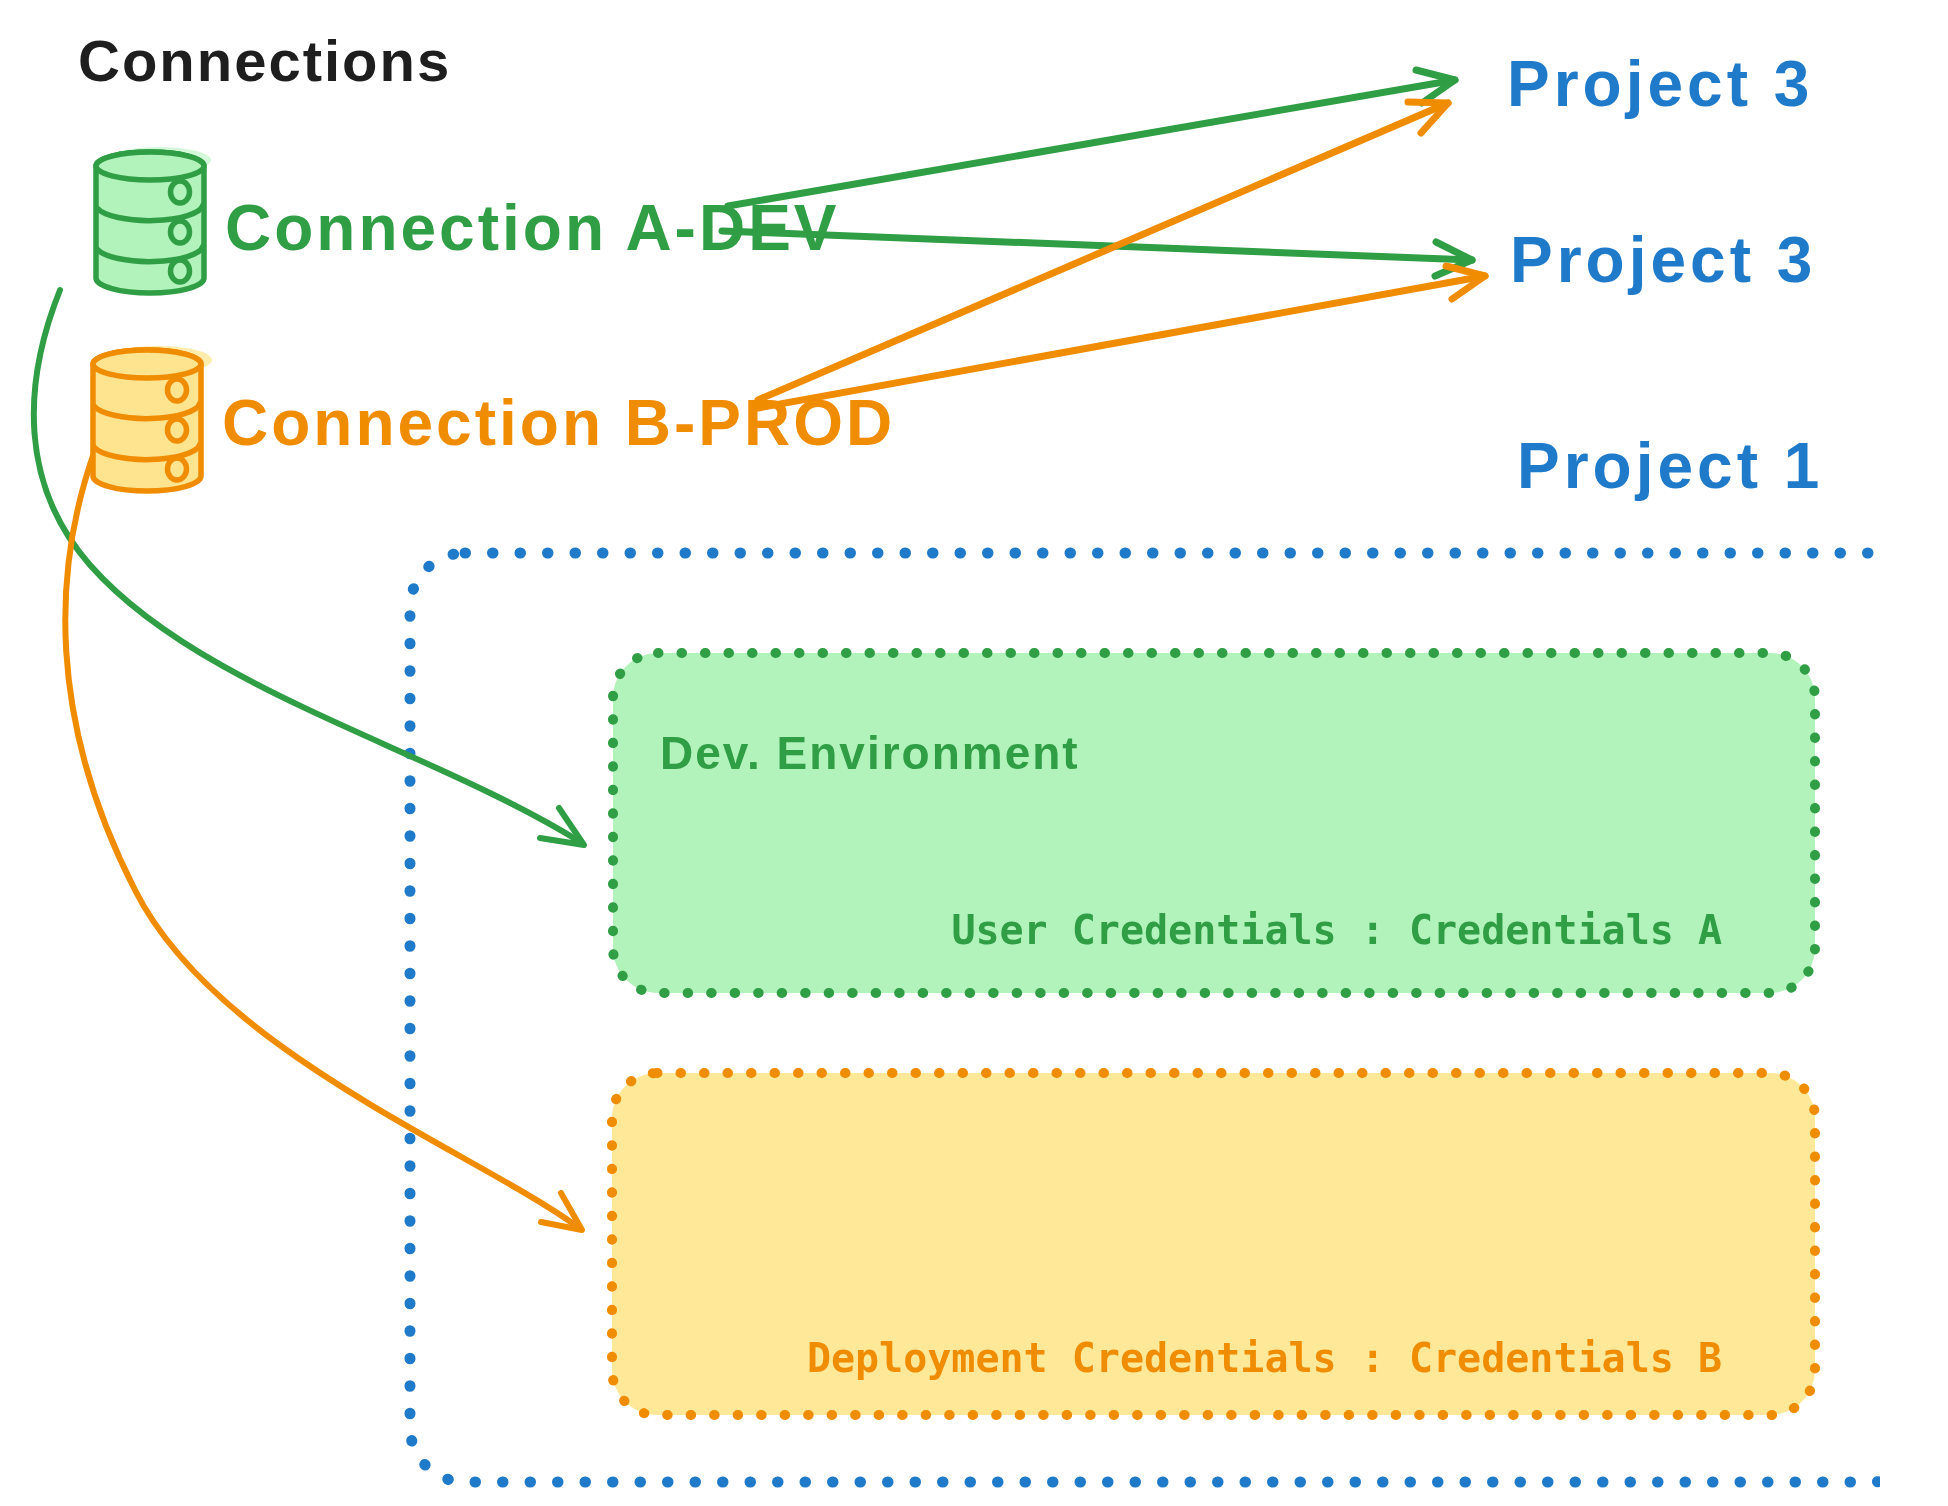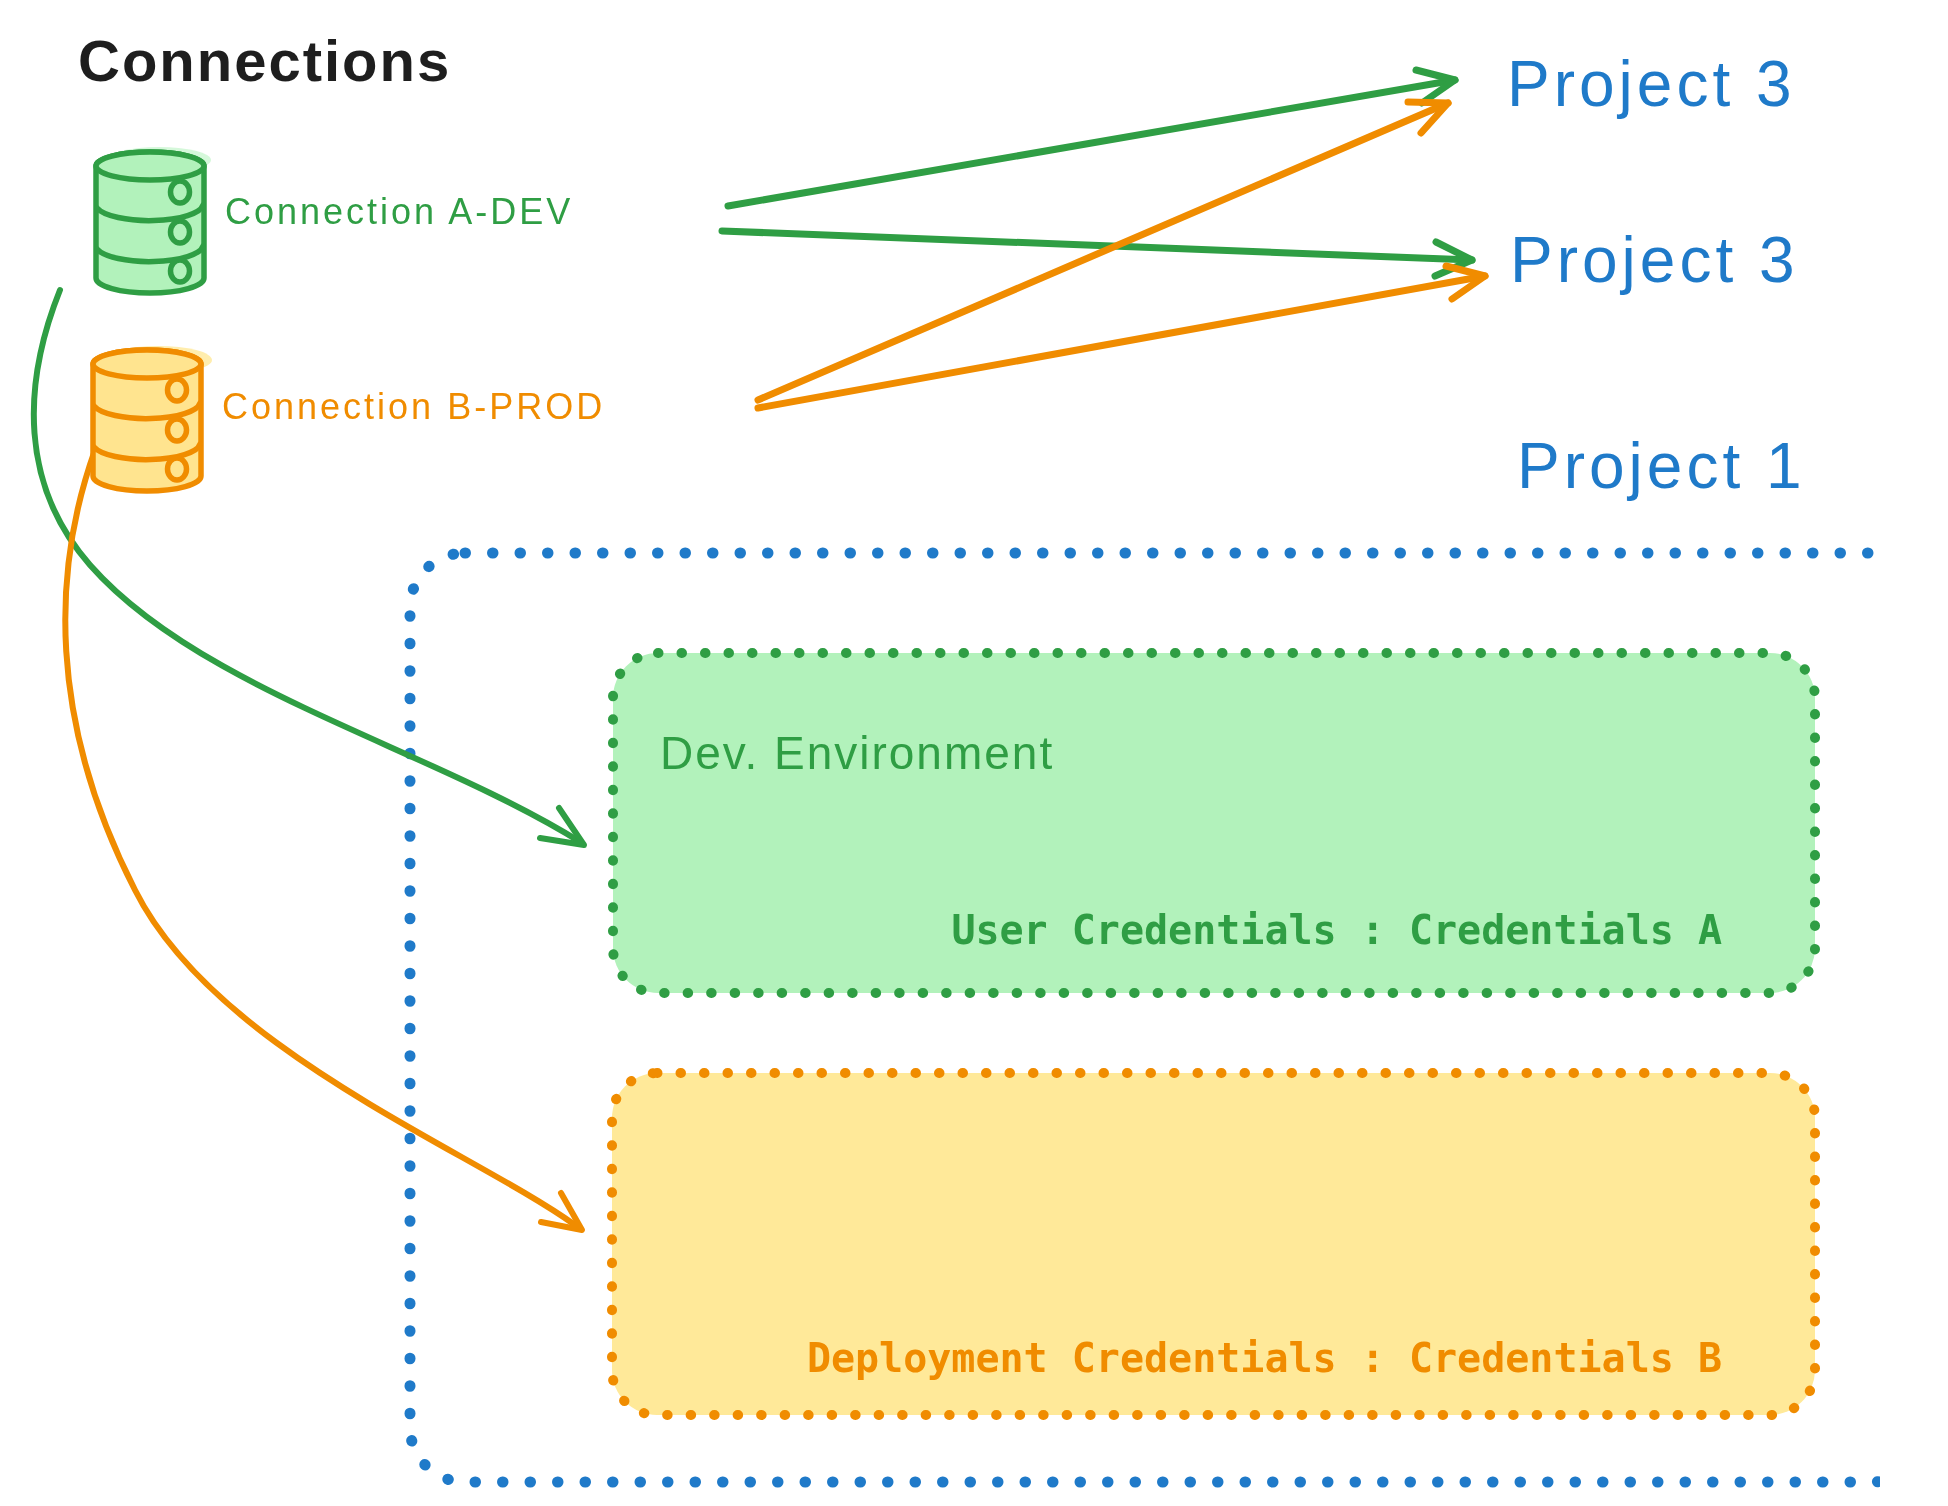--- a/index.html
+++ b/index.html
@@ -7,23 +7,23 @@
     --orange:#f08c00; --orange-fill:#ffe999; --orange-db-fill:#ffe48f;
     --blue:#1f7ac9; --bg:#ffffff;
   }
   html,body{margin:0;padding:0;background:var(--bg);}
   #canvas{
     position:relative; width:1880px; height:1506px; background:var(--bg);
     font-family:"Liberation Sans", sans-serif; overflow:hidden;
   }
   #artwork{position:absolute; left:0; top:0;}
   .label{position:absolute; white-space:nowrap; line-height:1.2;}
-  .hand{font-weight:400;}
+  .hand{font-weight:700;}
   .title{left:78px; top:26px; font-size:58px; font-weight:700; letter-spacing:2px; color:var(--ink);}
-  .conn-label{font-size:36px; letter-spacing:3px;}
+  .conn-label{font-size:64px; letter-spacing:3px;}
   .conn-a{left:225px; top:190px; color:var(--green);}
   .conn-b{left:222px; top:385px; color:var(--orange);}
   .project{font-size:64px; letter-spacing:4px; color:var(--blue);}
   .p3{left:1507px; top:46px;}
   .p2{left:1510px; top:222px;}
   .p1{left:1517px; top:428px;}
   .env-title{font-size:46px; letter-spacing:2px;}
   .dev-title{left:660px; top:698px; color:var(--green);margin-top:28px;}
   .prod-title{left:670px; top:1111px; color:var(--orange);}
   .creds{

